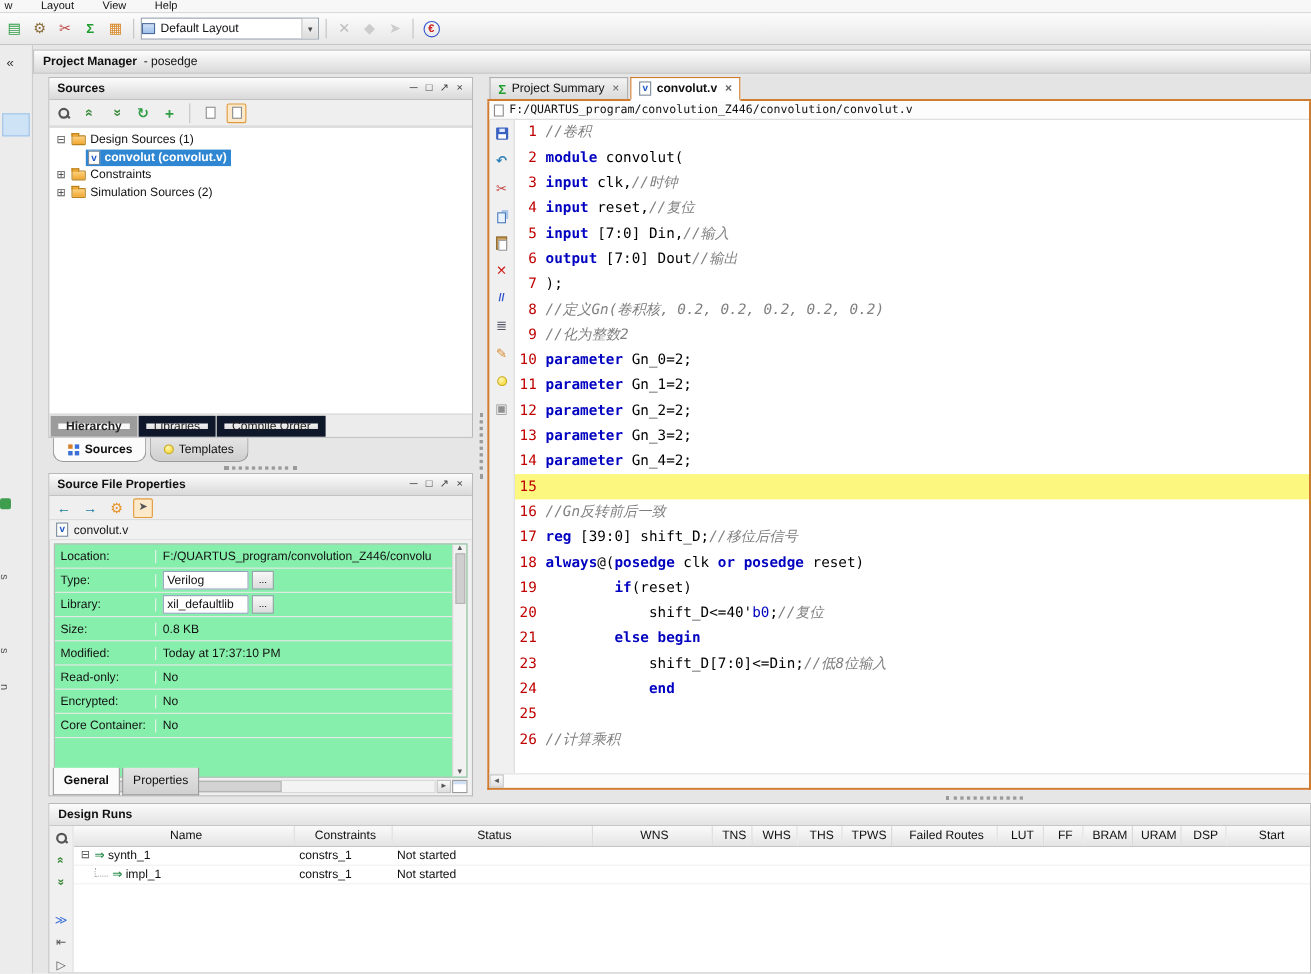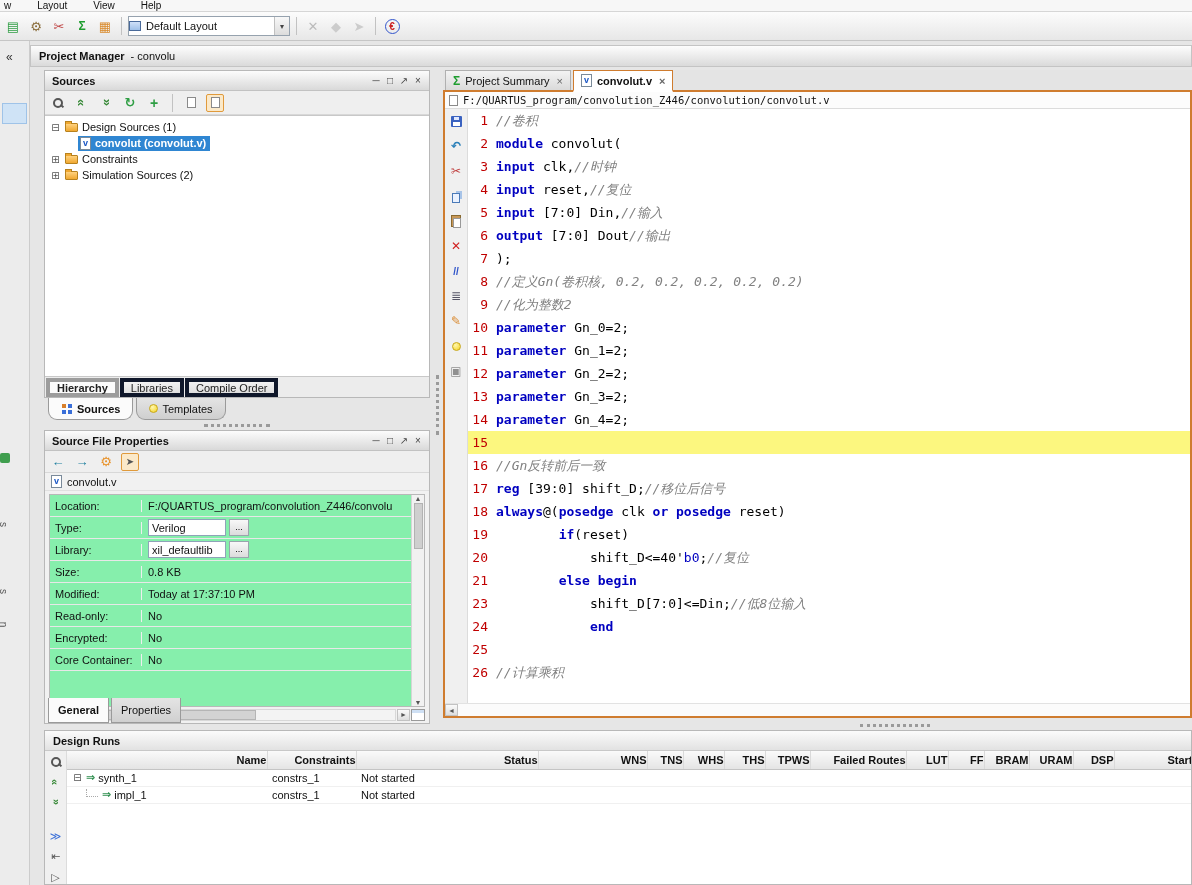--- a/index.html
+++ b/index.html
@@ -88,21 +88,21 @@
   .sources-panel { left:44px; top:70px; width:386px; height:328px; }
   .sources-toolbar { height:24px; }
   .tree { flex:1; background:#fff; border-top:1px solid #c8c8c8; border-bottom:1px solid #c8c8c8;
           overflow:hidden; padding-top:3px; }
   .tree-row { height:16px; display:flex; align-items:center; gap:4px; padding-left:5px; white-space:nowrap; }
   .tree-row .expander { width:11px; font-size:10px; color:#555; text-align:center; flex:none; }
   .tree-child { padding-left:33px; }
   .sel-wrap { display:flex; align-items:center; gap:4px; background:#2f86d2; color:#fff; font-weight:bold;
               padding:0 4px 0 2px; height:15px; }
   .hier-tabs { height:20px; display:flex; align-items:stretch; background:#ececec; padding:1px 1px 0 1px; gap:1px; }
-  .htab { display:flex; align-items:center; padding:0 7px; border:4px solid #0f172a;
+  .htab { display:flex; align-items:center; padding:0 7px; border:7px solid #0f172a;
           background:linear-gradient(#f2f2f2,#dfdfdf); color:#222; }
   .htab.active { background:#fbfbfb; border-color:#9c9c9c; font-weight:bold; }
 
   .bottom-tabs { position:absolute; left:48px; top:398px; height:22px; display:flex; gap:3px; }
   .btab { display:flex; align-items:center; gap:4px; padding:0 12px; border:1px solid #9a9a9a; border-top:none;
           background:linear-gradient(#e4e4e4,#cfcfcf); border-radius:0 0 9px 9px; }
   .btab.active { background:#fbfbfb; font-weight:bold; }
 
   .h-splitter1 { position:absolute; left:44px; top:421px; width:386px; height:7px; }
   .h-splitter1::after { content:""; position:absolute; top:3px; left:160px; width:66px; border-top:3px dotted #9a9a9a; }
@@ -176,21 +176,21 @@
   .runs-title { height:20px; background:linear-gradient(#fbfbfb,#e2e2e2); border-bottom:1px solid #c8c8c8;
                 display:flex; align-items:center; padding-left:8px; font-weight:bold; }
   .runs-body { flex:1; display:flex; overflow:hidden; }
   .runs-tools { width:22px; background:#f0f0f0; border-right:1px solid #dcdcdc; display:flex; flex-direction:column;
                 align-items:center; padding-top:4px; gap:7px; flex:none; }
   .runs-tools .ti { width:16px; height:16px; display:flex; align-items:center; justify-content:center; font-size:11px; }
   .gap-top { margin-top:14px; }
   .runs-table { flex:1; overflow:hidden; background:#fff; }
   table { border-collapse:collapse; table-layout:fixed; width:1126px; font-size:11px; }
   th { height:18px; background:linear-gradient(#fafafa,#e4e4e4); border-right:1px solid #dadada;
-       border-bottom:1px solid #c4c4c4; text-align:right; padding-left:5px; font-weight:bold; white-space:nowrap; overflow:hidden; }
+       border-bottom:1px solid #c4c4c4; text-align:center; padding-left:5px; font-weight:normal; white-space:nowrap; overflow:hidden; }
   td { height:16px; border-bottom:1px solid #f0f0f0; padding-left:5px; white-space:nowrap; overflow:hidden; }
   .name-cell { display:flex; align-items:center; gap:3px; height:16px; }
   .expander-sm { font-size:10px; color:#555; width:11px; text-align:center; flex:none; }
   .run-arrow { color:#2f8f4f; font-weight:bold; }
   .tree-dash { width:12px; height:8px; border-left:1px dotted #aaa; border-bottom:1px dotted #aaa;
                margin:0 1px 4px 14px; flex:none; }
 </style>
 </head>
 <body>
 
@@ -247,21 +247,21 @@
     <span class="strip-collapse">«</span>
     <span class="strip-minitab"></span>
     <span class="strip-icon"></span>
     <span class="strip-frag" style="top:478px">s</span>
     <span class="strip-frag" style="top:545px">s</span>
     <span class="strip-frag" style="top:578px">n</span>
   </div>
 
   <div class="pm-header">
     <span class="pm-title">Project Manager</span>
-    <span>- convolu</span>
+    <span>- posedge</span>
   </div>
 
   <div class="panel sources-panel">
     <div class="panel-title">
       <span class="t">Sources</span>
       <span class="win-btn">─</span>
       <span class="win-btn">□</span>
       <span class="win-btn">↗</span>
       <span class="win-btn">×</span>
     </div>

